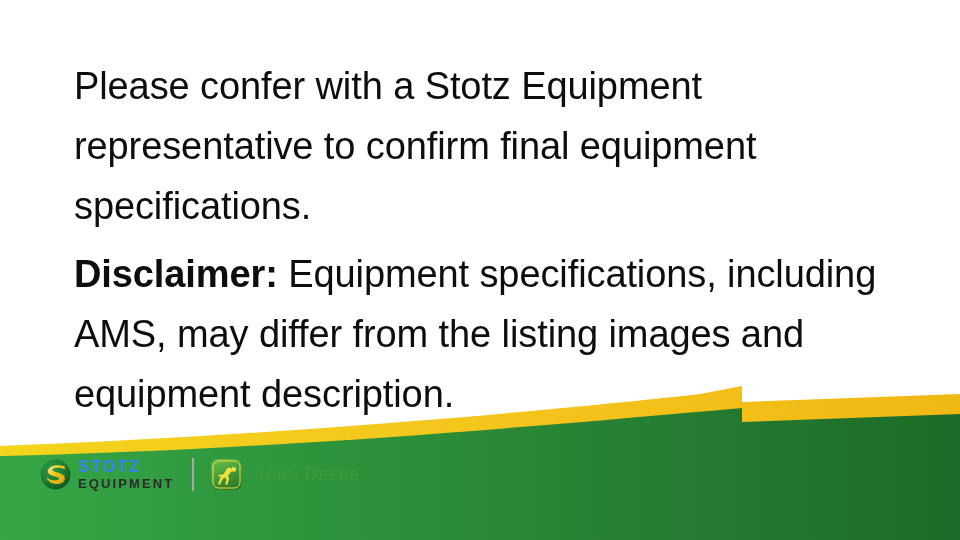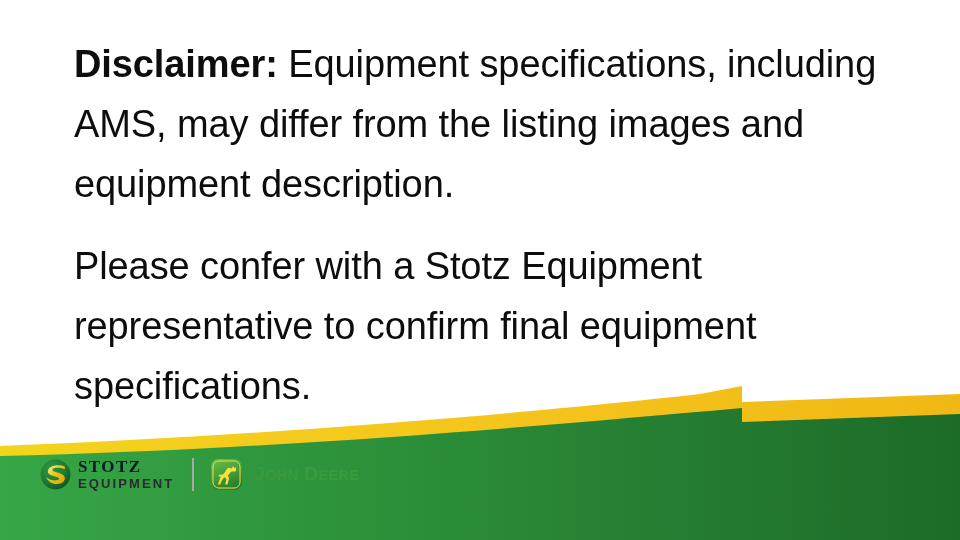--- a/index.html
+++ b/index.html
@@ -70,23 +70,22 @@
   .stotz-words {
     margin-left: 7px;
     display: flex;
     flex-direction: column;
     justify-content: center;
     line-height: 1;
   }
   .stotz-name {
     font-size: 17px;
     font-weight: 700;
-    color: #0f172a;
+    color: #3b82f6;
     letter-spacing: 1.4px;
-    font-family: Liberation Serif, serif;
   }
   .stotz-sub {
     font-size: 13px;
     font-weight: 700;
     color: #2b2b2b;
     letter-spacing: 2.1px;
     margin-top: 2px;
   }
   .divider {
     width: 2px;
@@ -116,23 +115,23 @@
     font-size: 14.5px;
   }
 </style>
 </head>
 <body>
 
 <div class="slide">
 
   <div class="copy">
 
+    <p class="para second">Please confer with a Stotz Equipment representative to confirm final equipment specifications.</p>
+
     <p class="para"><span class="strong">Disclaimer:</span><span> Equipment specifications, including AMS, may differ from the listing images and equipment description.</span></p>
-
-    <p class="para second">Please confer with a Stotz Equipment representative to confirm final equipment specifications.</p>
   </div>
 
   <svg class="swoosh" viewBox="0 0 960 160" preserveAspectRatio="none">
     <defs>
       <linearGradient id="greenGrad" x1="0" y1="0" x2="1" y2="0">
         <stop offset="0%" stop-color="#36a646"></stop>
         <stop offset="45%" stop-color="#2b8d38"></stop>
         <stop offset="100%" stop-color="#1d6b28"></stop>
       </linearGradient>
       <linearGradient id="yellowGrad" x1="0" y1="0" x2="1" y2="0">

